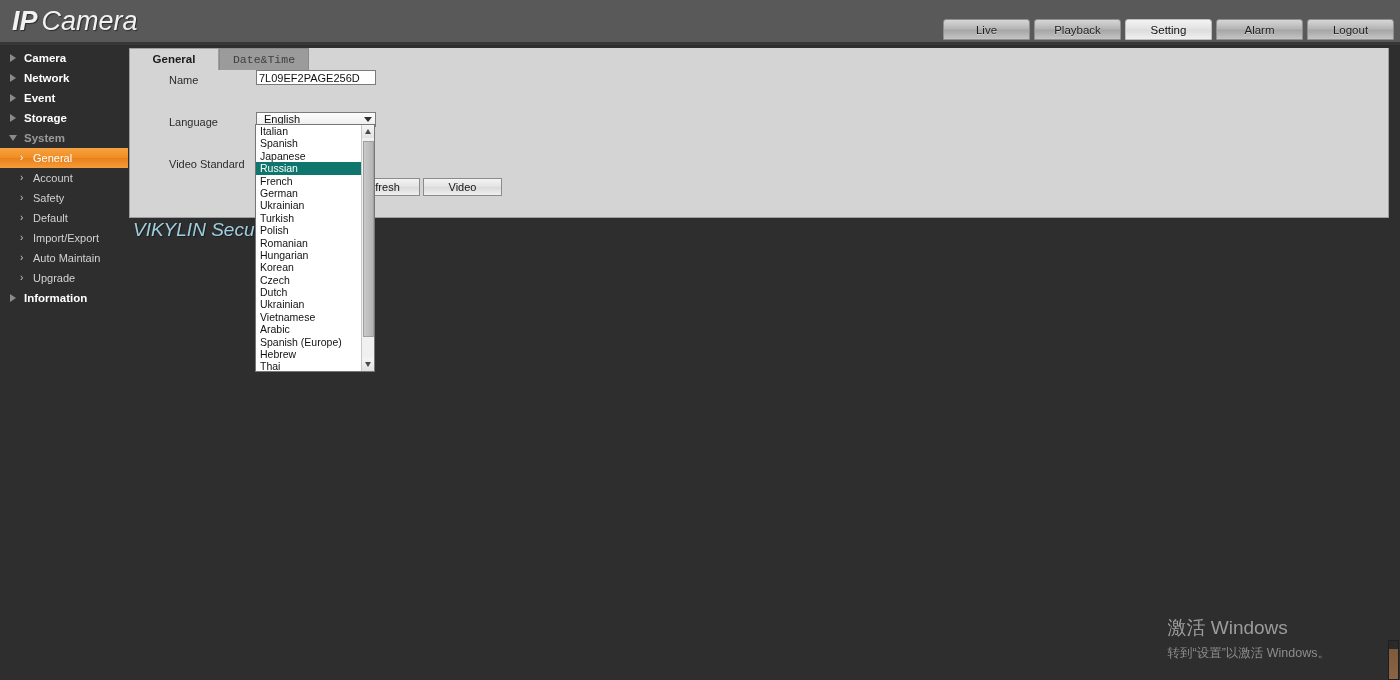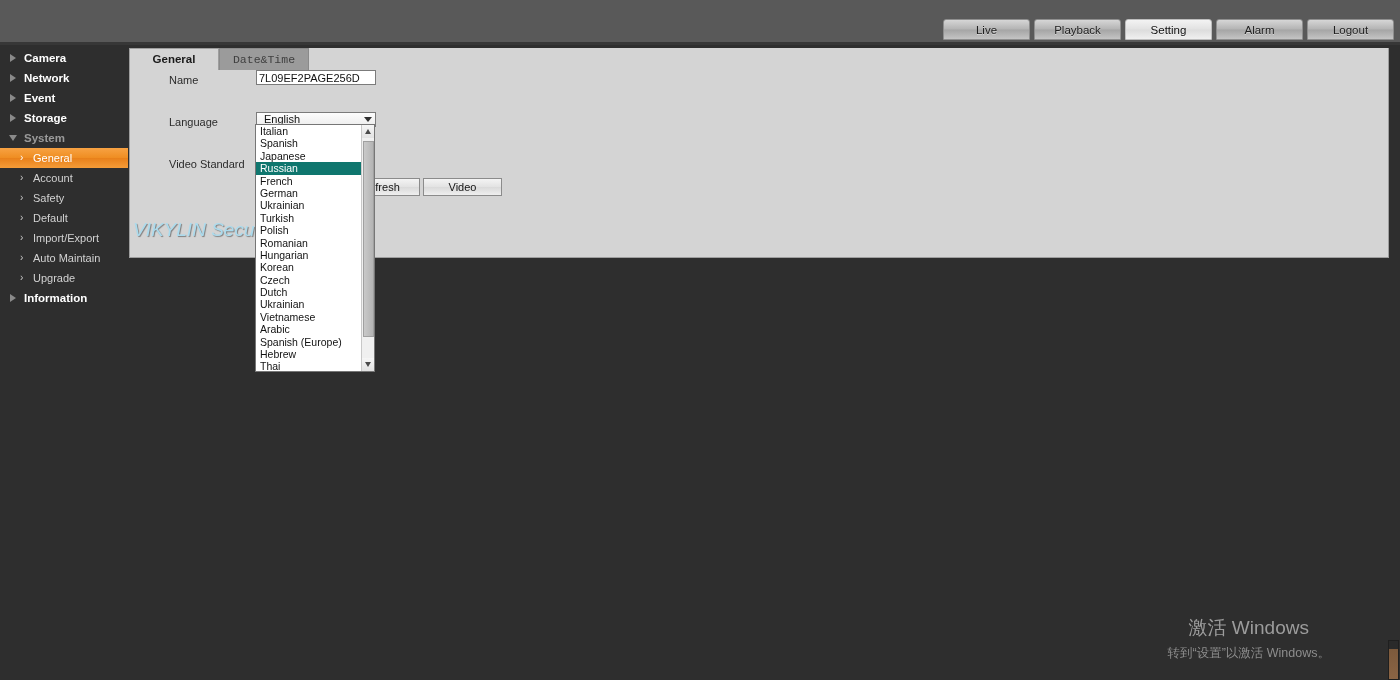--- a/index.html
+++ b/index.html
@@ -95,21 +95,21 @@
   }
   .nav-sub.selected {
     background: linear-gradient(to bottom, #f7a243 0%, #ef8d21 50%, #e8801a 51%, #f59c38 100%);
     color: #ffffff;
   }
   .nav-sub.selected .chev { color: #ffffff; }
 
   
   .content {
     position: absolute; left: 129px; top: 48px;
-    width: 1260px; height: 210px;
+    width: 1260px; height: 170px;
     background: #d4d4d4;
     border: 1px solid #9e9e9e;
     border-top: none;
   }
   .tabstrip {
     position: absolute; left: 129px; top: 48px;
     height: 22px; display: flex;
   }
   .ftab {
     width: 90px; height: 22px; line-height: 21px;
@@ -239,37 +239,40 @@
     position: absolute; left: 133px; top: 219px;
     font-size: 19px; font-style: italic;
     color: #a8dcf0;
     text-shadow: 1px 1px 1px rgba(0,0,0,.45);
     white-space: nowrap;
     z-index: 40;
     opacity: .92;
   }
   .winmark {
     position: absolute; right: 70px; bottom: 18px;
-    text-align: center; color: #8d8d8d;
+    text-align: left; color: #8d8d8d;
     white-space: nowrap;
   }
   .winmark .wm-title { font-size: 19px; color: #9c9c9c; }
   .winmark .wm-sub { font-size: 12.5px; margin-top: 4px; color: #8d8d8d; }
 
   .corner-scroll {
     position: absolute; right: 1px; bottom: 0;
     width: 11px; height: 40px;
     background: linear-gradient(to bottom,#2a2a2a 0%,#2a2a2a 22%,#7d5a3c 22%,#8a6444 100%);
     border: 1px solid #1f1f1f;
   }
 </style>
 </head>
 <body>
 
 <div class="header">
+  <div class="logo">
+    <span class="lg-ip">IP</span><span class="lg-cam">Camera</span>
+  </div>
   <div class="navtabs" id="navtabs">
       <div class="navtab">Live</div>
       <div class="navtab">Playback</div>
       <div class="navtab active">Setting</div>
       <div class="navtab">Alarm</div>
       <div class="navtab">Logout</div>
     </div>
 </div>
 
 <div class="sidebar" id="sidebar">

